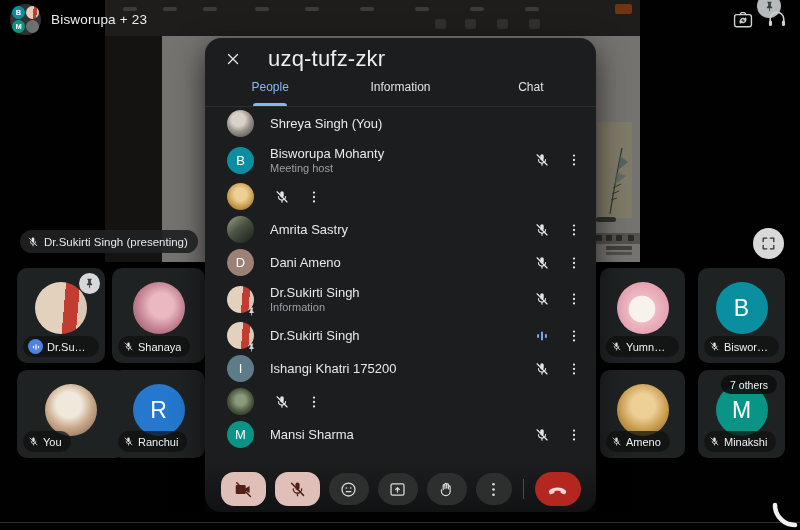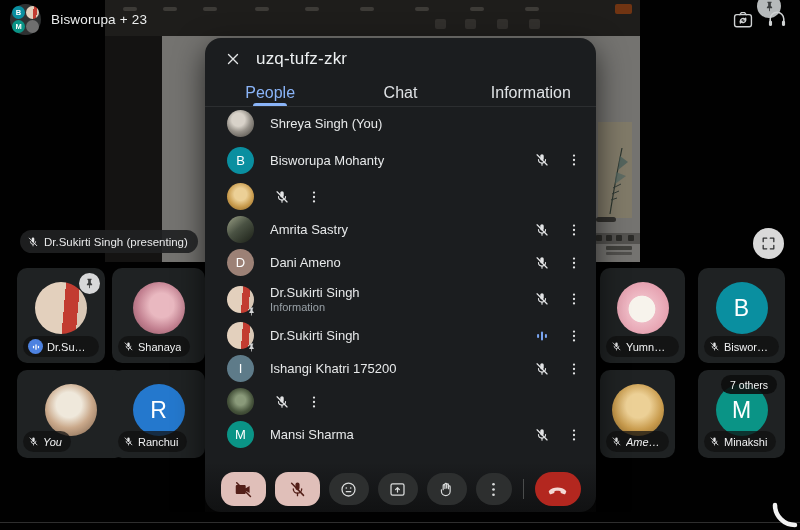--- a/index.html
+++ b/index.html
@@ -62,23 +62,23 @@
   .ph-mahi{background:radial-gradient(circle at 50% 45%,#8a9a7a 0 25%,#47543c 60%,#272f20 95%);}
   .ph-yumnam{background:radial-gradient(circle at 48% 52%,#f7f3ec 0 34%,#eeb9c4 36%,#e39aaa 80%);}
   .ph-you{background:radial-gradient(circle at 46% 40%,#efe8db 0 30%,#caa98b 55%,#7d624c 95%);}
   .ph-shanaya{background:radial-gradient(circle at 55% 45%,#e9b8c0 0 30%,#c28090 60%,#8a5260 95%);}
 
   
   .panel{left:205px;top:38px;width:391px;height:474px;background:#1b1d1f;border-radius:16px;z-index:20;box-shadow:0 10px 30px rgba(0,0,0,.65);overflow:hidden;}
   .panel-head{display:flex;align-items:center;height:42px;padding-left:16px;}
   .close-btn{width:24px;height:24px;color:#e3e5e6;cursor:pointer;display:flex;align-items:center;justify-content:center;}
   .close-btn .icn{width:18px;height:18px;}
-  .panel-title{margin-left:11px;font-size:17px;color:#eceff0;letter-spacing:.2px;}
+  .panel-title{margin-left:23px;font-size:22px;color:#eceff0;letter-spacing:.2px;}
   .tabbar{display:flex;height:26px;border-bottom:1px solid #2c2e30;}
-  .tab{flex:1;display:flex;flex-direction:column;align-items:center;justify-content:center;font-size:16px;color:#dfe2e5;cursor:pointer;position:relative;}
+  .tab{flex:1;display:flex;flex-direction:column;align-items:center;justify-content:flex-start;font-size:12px;color:#dfe2e5;cursor:pointer;position:relative;}
   .tab.active{color:#8ab4f8;}
   .tab .ul{position:absolute;bottom:0;width:34px;height:3px;border-radius:3px 3px 0 0;background:#8ab4f8;display:none;}
   .tab.active .ul{display:block;}
   .sect{height:24px;display:flex;align-items:center;padding:6px 0 0 22px;font-size:10px;letter-spacing:1px;color:#9aa3ab;}
   .plist{display:flex;flex-direction:column;}
   .prow{display:flex;align-items:center;padding:0 10px 0 22px;box-sizing:border-box;}
   .prow.single{height:33px;}
   .prow.double{height:40px;}
   .pav{width:27px;height:27px;border-radius:50%;flex:none;margin-right:16px;display:flex;align-items:center;justify-content:center;font-size:13px;color:#fff;position:relative;}
   .pav .minipin{position:absolute;right:-3px;bottom:-4px;width:11px;height:11px;color:#d6d7d8;}
@@ -189,21 +189,21 @@
             <svg viewBox="0 0 24 24">
               <rect x="9.4" y="3.2" width="5.2" height="9.6" rx="2.6" fill="currentColor"></rect>
               <path d="M6.7 11.3a5.3 5.3 0 0 0 10.6 0" fill="none" stroke="currentColor" stroke-width="1.7" stroke-linecap="round"></path>
               <path d="M12 16.6v3.2" fill="none" stroke="currentColor" stroke-width="1.7" stroke-linecap="round"></path>
               <path d="M4.6 4.2l15 15.2" fill="none" stroke="currentColor" stroke-width="1.9" stroke-linecap="round"></path>
             </svg>
           </span>
           <span class="nm">Shanaya</span>
         </span>
       </div>
-      <div class="tile" style="left: 17px; top: 370px; width: 108px; height: 88px; font-style: italic;">
+      <div class="tile" style="left: 17px; top: 370px; width: 108px; height: 88px;">
         <span class="tav ph-you"></span>
         <span class="npill">
           <span class="icn" style="">
             <svg viewBox="0 0 24 24">
               <rect x="9.4" y="3.2" width="5.2" height="9.6" rx="2.6" fill="currentColor"></rect>
               <path d="M6.7 11.3a5.3 5.3 0 0 0 10.6 0" fill="none" stroke="currentColor" stroke-width="1.7" stroke-linecap="round"></path>
               <path d="M12 16.6v3.2" fill="none" stroke="currentColor" stroke-width="1.7" stroke-linecap="round"></path>
               <path d="M4.6 4.2l15 15.2" fill="none" stroke="currentColor" stroke-width="1.9" stroke-linecap="round"></path>
             </svg>
           </span>
@@ -245,21 +245,21 @@
             <svg viewBox="0 0 24 24">
               <rect x="9.4" y="3.2" width="5.2" height="9.6" rx="2.6" fill="currentColor"></rect>
               <path d="M6.7 11.3a5.3 5.3 0 0 0 10.6 0" fill="none" stroke="currentColor" stroke-width="1.7" stroke-linecap="round"></path>
               <path d="M12 16.6v3.2" fill="none" stroke="currentColor" stroke-width="1.7" stroke-linecap="round"></path>
               <path d="M4.6 4.2l15 15.2" fill="none" stroke="currentColor" stroke-width="1.9" stroke-linecap="round"></path>
             </svg>
           </span>
           <span class="nm">Bisworupa</span>
         </span>
       </div>
-      <div class="tile" style="left: 600px; top: 370px; width: 75px; height: 88px; font-style: italic;">
+      <div class="tile" style="left: 600px; top: 370px; width: 85px; height: 88px;">
         <span class="tav ph-ameno"></span>
         <span class="npill">
           <span class="icn" style="">
             <svg viewBox="0 0 24 24">
               <rect x="9.4" y="3.2" width="5.2" height="9.6" rx="2.6" fill="currentColor"></rect>
               <path d="M6.7 11.3a5.3 5.3 0 0 0 10.6 0" fill="none" stroke="currentColor" stroke-width="1.7" stroke-linecap="round"></path>
               <path d="M12 16.6v3.2" fill="none" stroke="currentColor" stroke-width="1.7" stroke-linecap="round"></path>
               <path d="M4.6 4.2l15 15.2" fill="none" stroke="currentColor" stroke-width="1.9" stroke-linecap="round"></path>
             </svg>
           </span>
@@ -347,39 +347,40 @@
           </span>
         </span>
       <span class="panel-title">uzq-tufz-zkr</span>
     </div>
     <div class="tabbar" id="tabbar">
         <div class="tab active">
           <span>People</span>
           <span class="ul"></span>
         </div>
         <div class="tab">
+          <span>Information</span>
+        </div>
+        <div class="tab">
           <span>Chat</span>
-        </div>
-        <div class="tab">
-          <span>Information</span>
         </div>
       </div>
     <div class="plist" id="plist">
         <div class="prow single">
           <span class="pav ph-shreya"></span>
           <span class="ptxt">
             <div class="pname">Shreya Singh (You)</div>
           </span>
         </div>
         <div class="prow double">
           <span class="pav" style="background:#0a8fa0">
             <span>B</span>
           </span>
           <span class="ptxt">
             <div class="pname">Bisworupa Mohanty</div>
+            <div class="psub">Meeting host</div>
           </span>
           <span class="pmic">
             <span class="icn" style="">
               <svg viewBox="0 0 24 24">
                 <rect x="9.4" y="3.2" width="5.2" height="9.6" rx="2.6" fill="currentColor"></rect>
                 <path d="M6.7 11.3a5.3 5.3 0 0 0 10.6 0" fill="none" stroke="currentColor" stroke-width="1.7" stroke-linecap="round"></path>
                 <path d="M12 16.6v3.2" fill="none" stroke="currentColor" stroke-width="1.7" stroke-linecap="round"></path>
                 <path d="M4.6 4.2l15 15.2" fill="none" stroke="currentColor" stroke-width="1.9" stroke-linecap="round"></path>
               </svg>
             </span>

